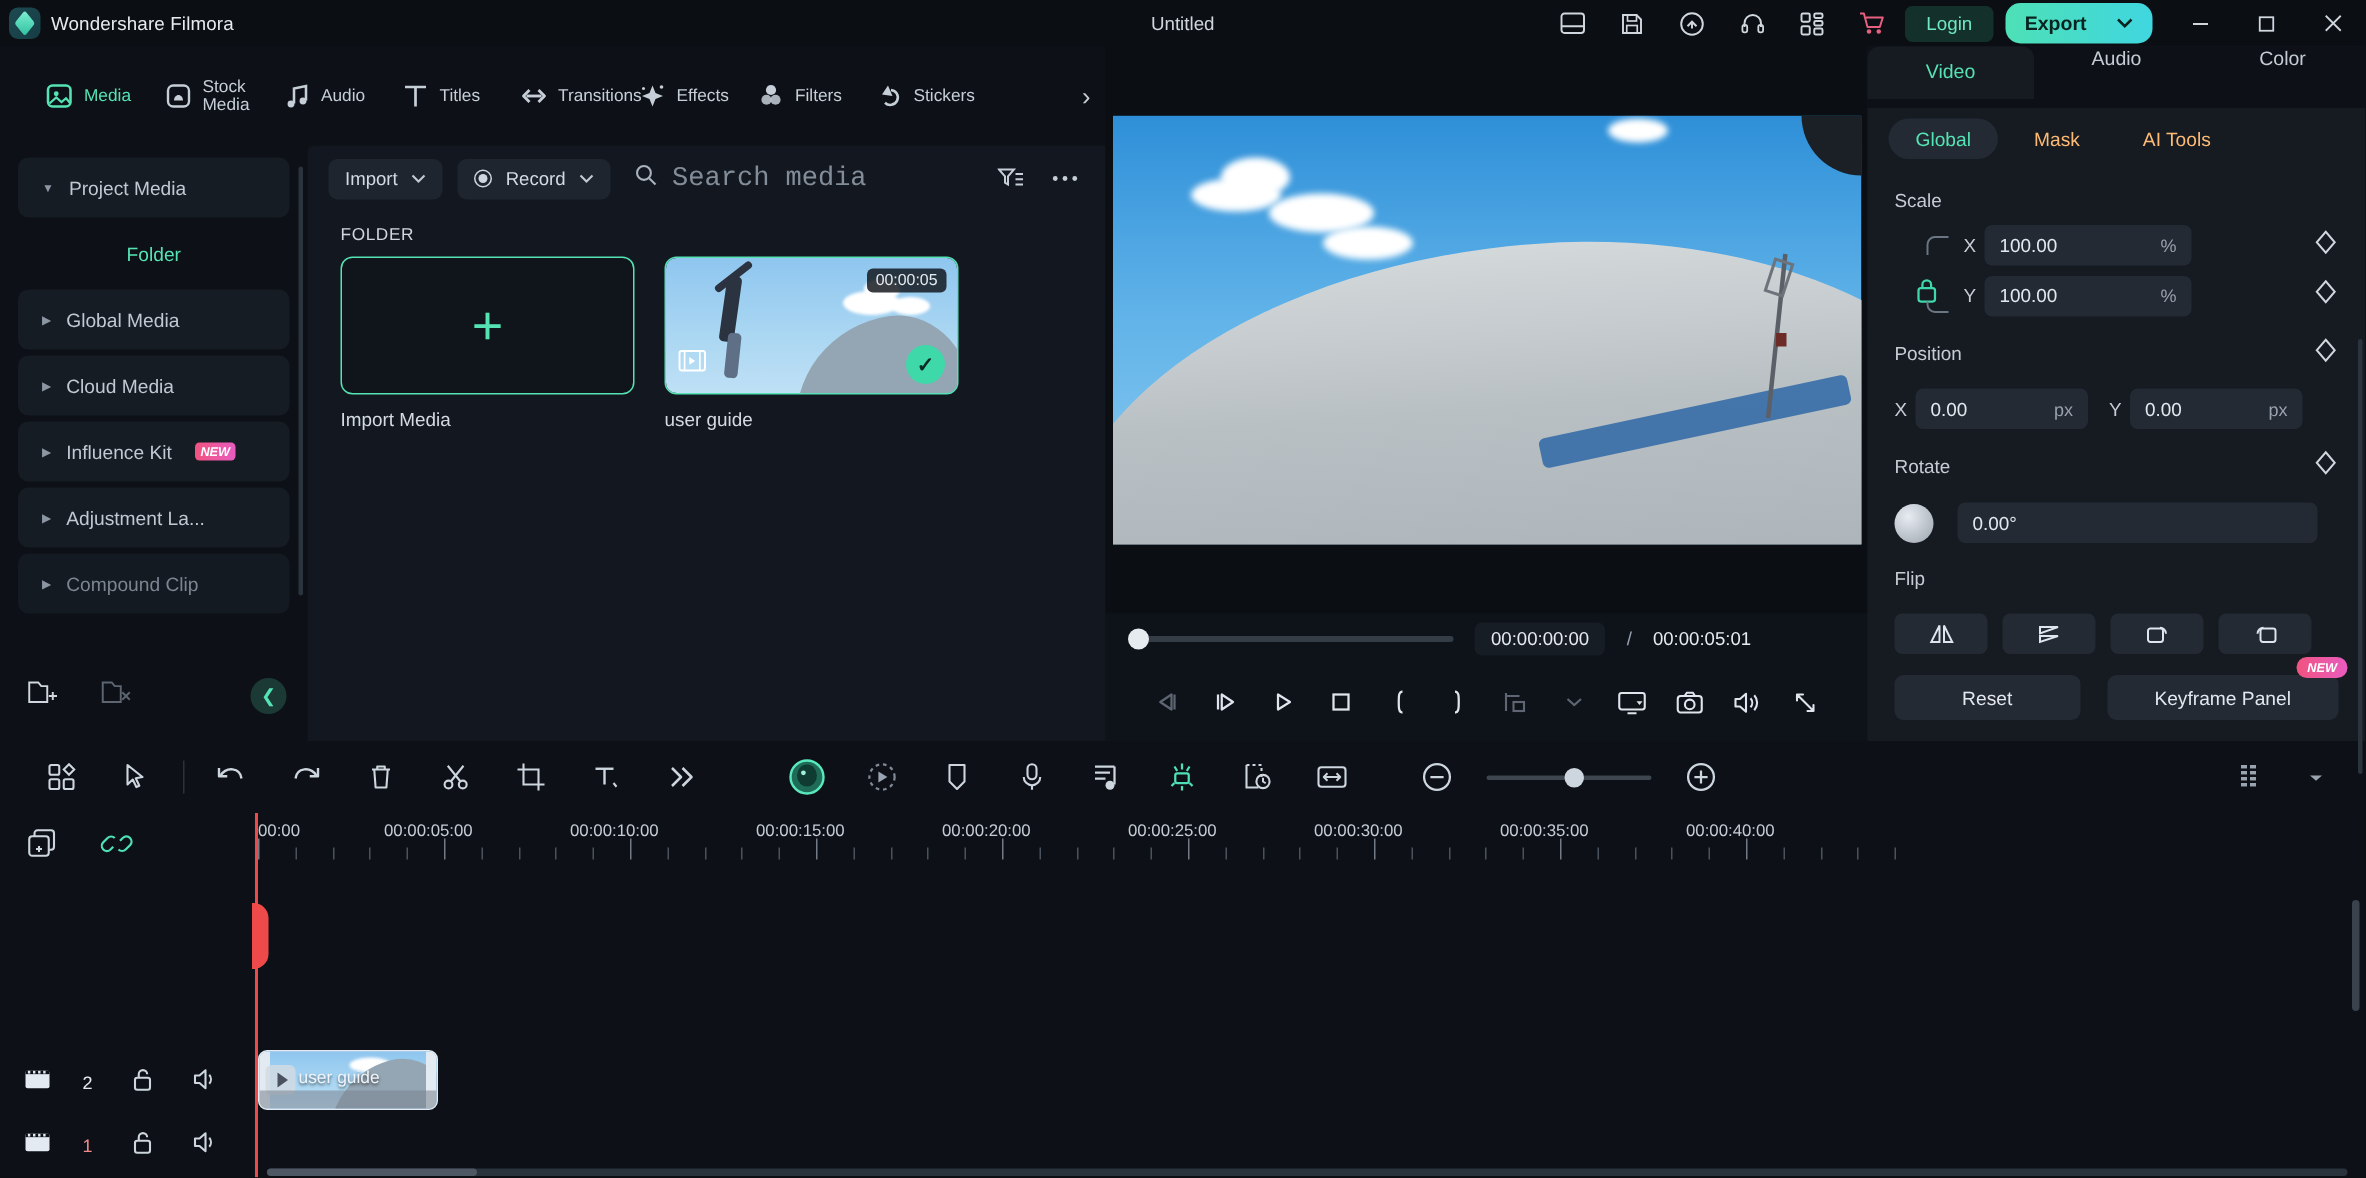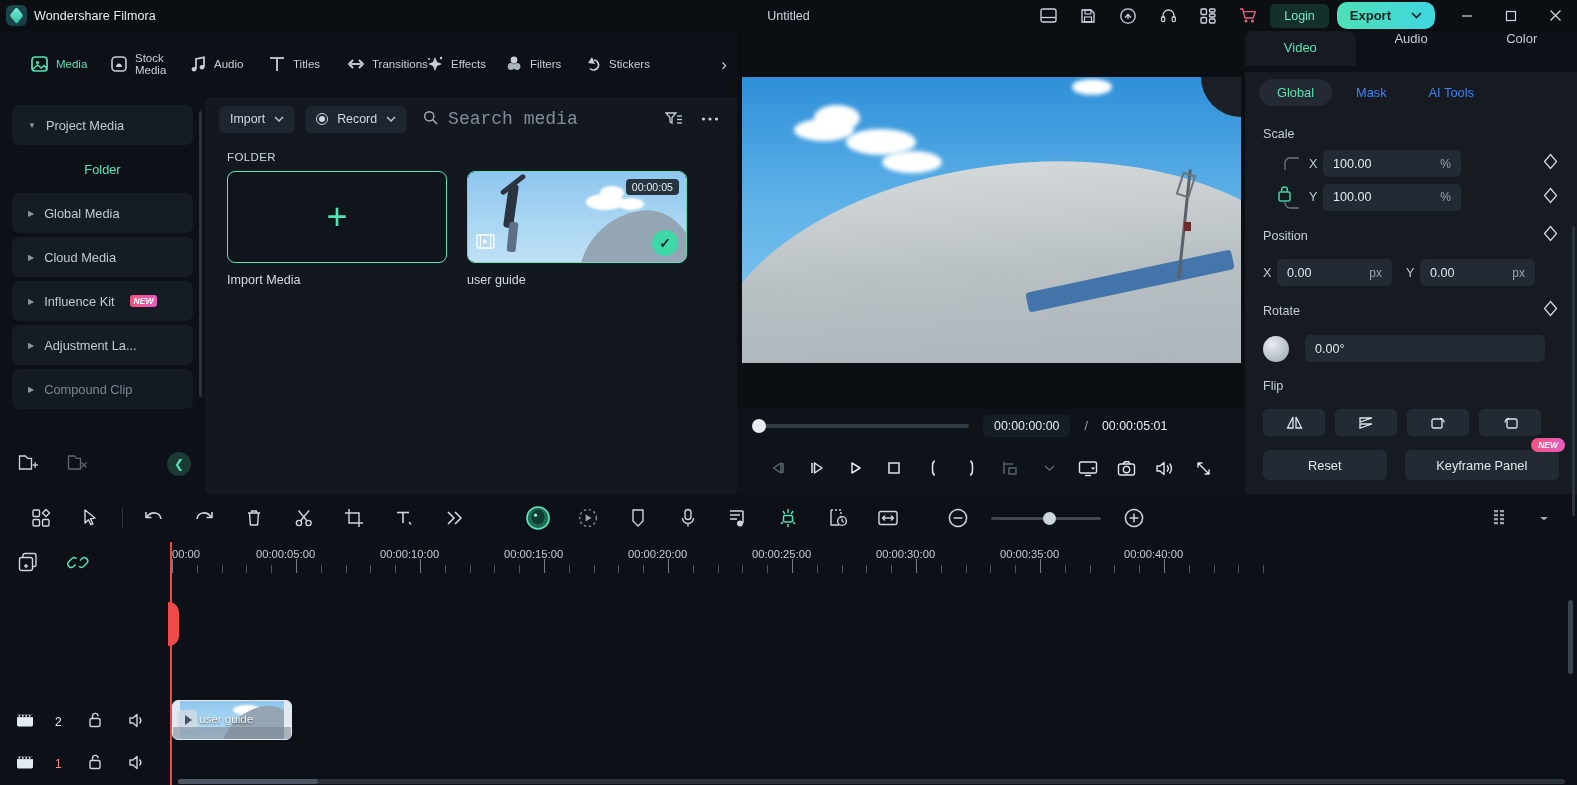--- a/index.html
+++ b/index.html
@@ -95,21 +95,21 @@
   .search-box{ display:flex;align-items:center; gap:10px; margin-left:6px; flex:1; }
   .search-inp{
     background:transparent;border:0;outline:0;color:#d3dae2;font-size:18px; width:100%;
     font-family:Liberation Mono, monospace;
   }
   .search-inp::placeholder{ color:#838d99; }
   .tool-ic{ width:26px;height:26px;display:flex;align-items:center;justify-content:center;cursor:default;color:#c6ced7;}
 
   .folder-label{ font-size:11.5px; color:#cfd6de; padding:10px 0 8px 22px; letter-spacing:.4px;}
   .media-grid{ display:flex; gap:20px; padding-left:22px; }
-  .card{ width:220px; }
+  .card{ width:196px; }
   .thumb{
     height:92px; border-radius:8px; position:relative; overflow:hidden;
     border:1.6px solid #55e3b4; background:#10151c; cursor:default;
   }
   .plus{ position:absolute; inset:0; display:flex;align-items:center;justify-content:center; font-size:36px; color:#55e3b4; font-weight:300;}
   .card-name{ font-size:12.6px; color:#d3dae2; margin-top:10px; }
   .dur-badge{
     position:absolute; right:7px; top:7px; background:rgba(14,18,24,.82); color:#e6ebf0;
     font-size:10.6px; padding:2px 6px; border-radius:4px;
   }
@@ -170,21 +170,21 @@
   .tp-sp{ flex:1; }
 
   
   .right-col{ width:332px; background:#161b22; display:flex; flex-direction:column; position:relative;}
   .insp-tabs{ height:44px; display:flex; align-items:flex-start; background:#0d1117; }
   .insp-tab{
     flex:1; text-align:center; font-size:13px; color:#c5ccd5; padding-bottom:11px; cursor:default;
   }
   .insp-tab.active{ color:#55e3b4; background:#161b22; border-top-left-radius:8px; border-top-right-radius:8px; padding-top:9px;}
   .sub-tabs{ height:44px; display:flex; align-items:center; padding-left:14px; gap:6px; }
-  .sub-tab{ font-size:12.8px; color:#3b82f6; padding:6px 18px; border-radius:15px; cursor:default;}
+  .sub-tab{ font-size:12.8px; color:#fdba74; padding:6px 18px; border-radius:15px; cursor:default;}
   .sub-tab.active{ color:#55e3b4; background:#232a33; }
   .sect-head{
     height:42px; display:flex; align-items:center; padding:0 18px; gap:13px; background:#1b212a;
   }
   .toggle{
     width:30px;height:16px;border-radius:9px;border:1.4px solid #3fd8a8; background:#14332c;
     display:flex;align-items:center; padding:0 2px; justify-content:flex-end; cursor:default;
   }
   .toggle:after{ content:""; width:11px;height:11px;border-radius:50%;background:#3fd8a8; }
   .sect-title{ font-size:13px; color:#e7ecf1; font-weight:bold; }

